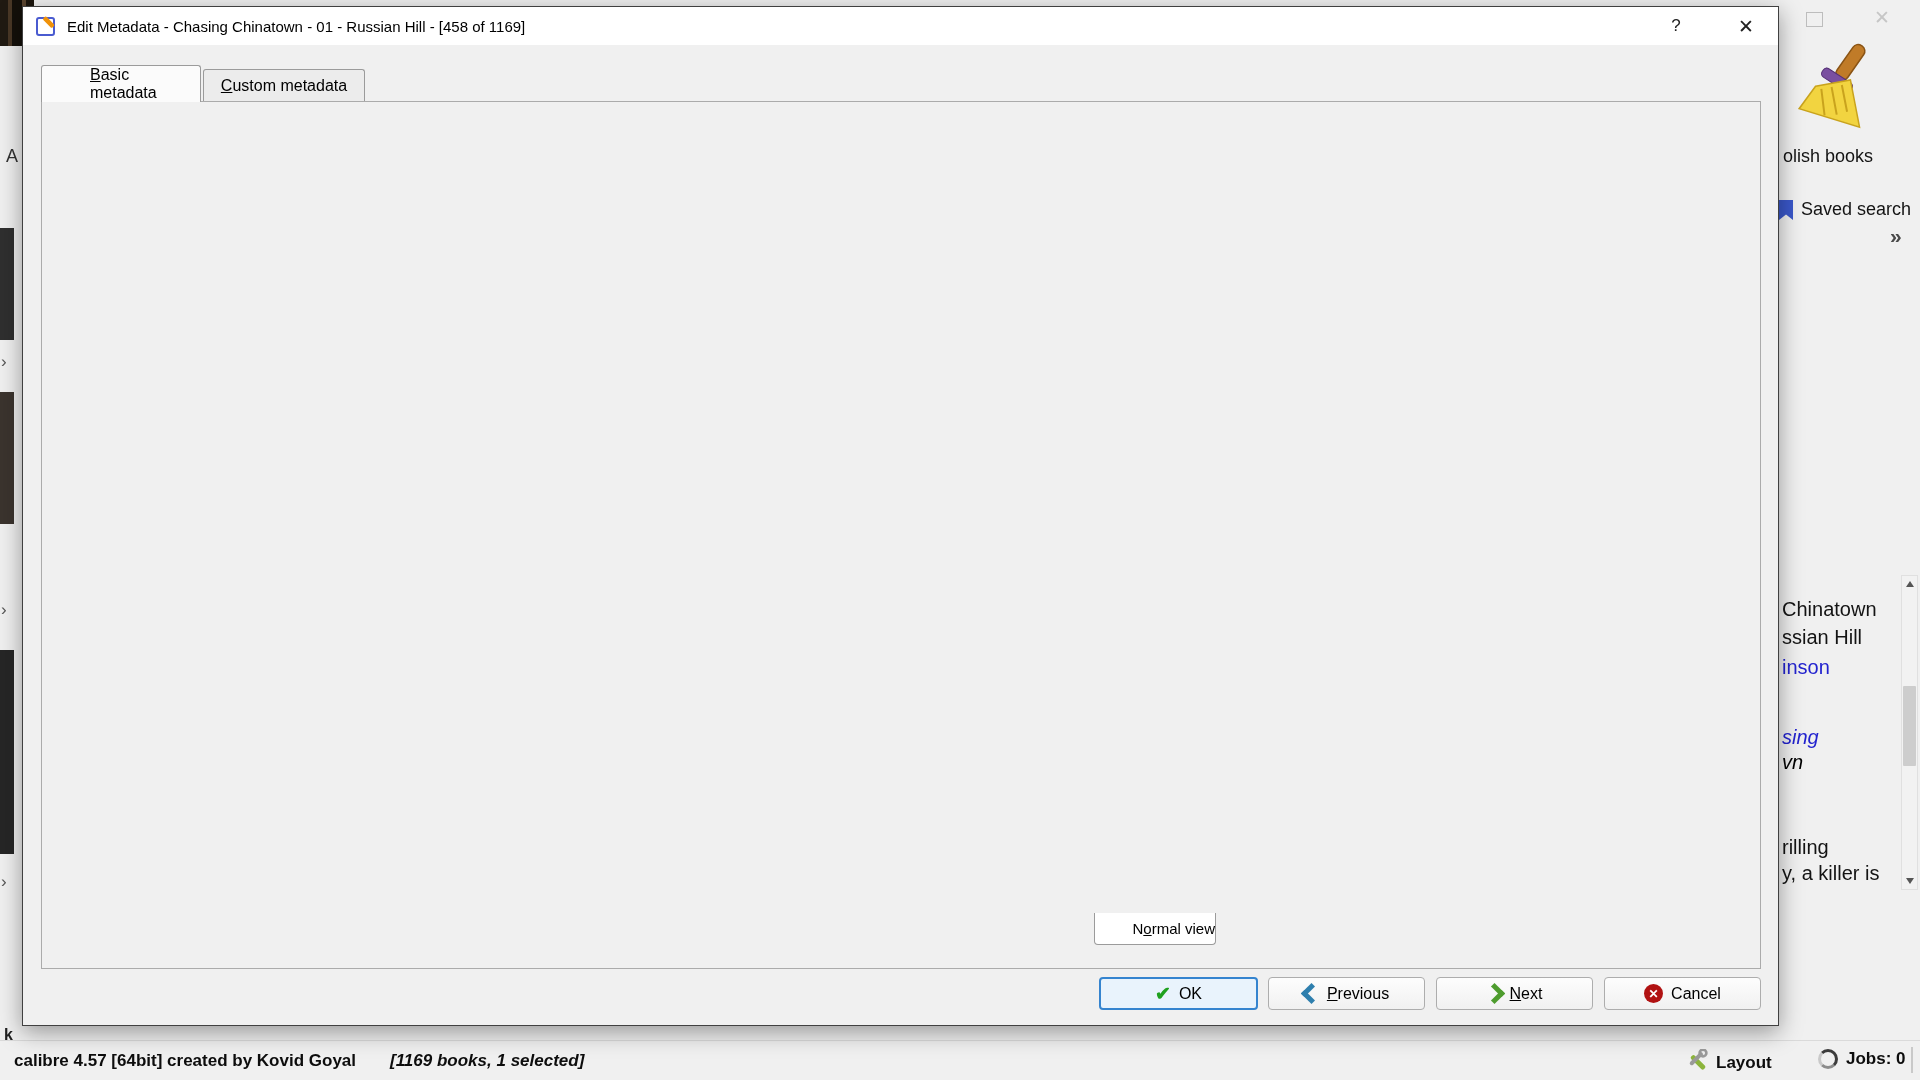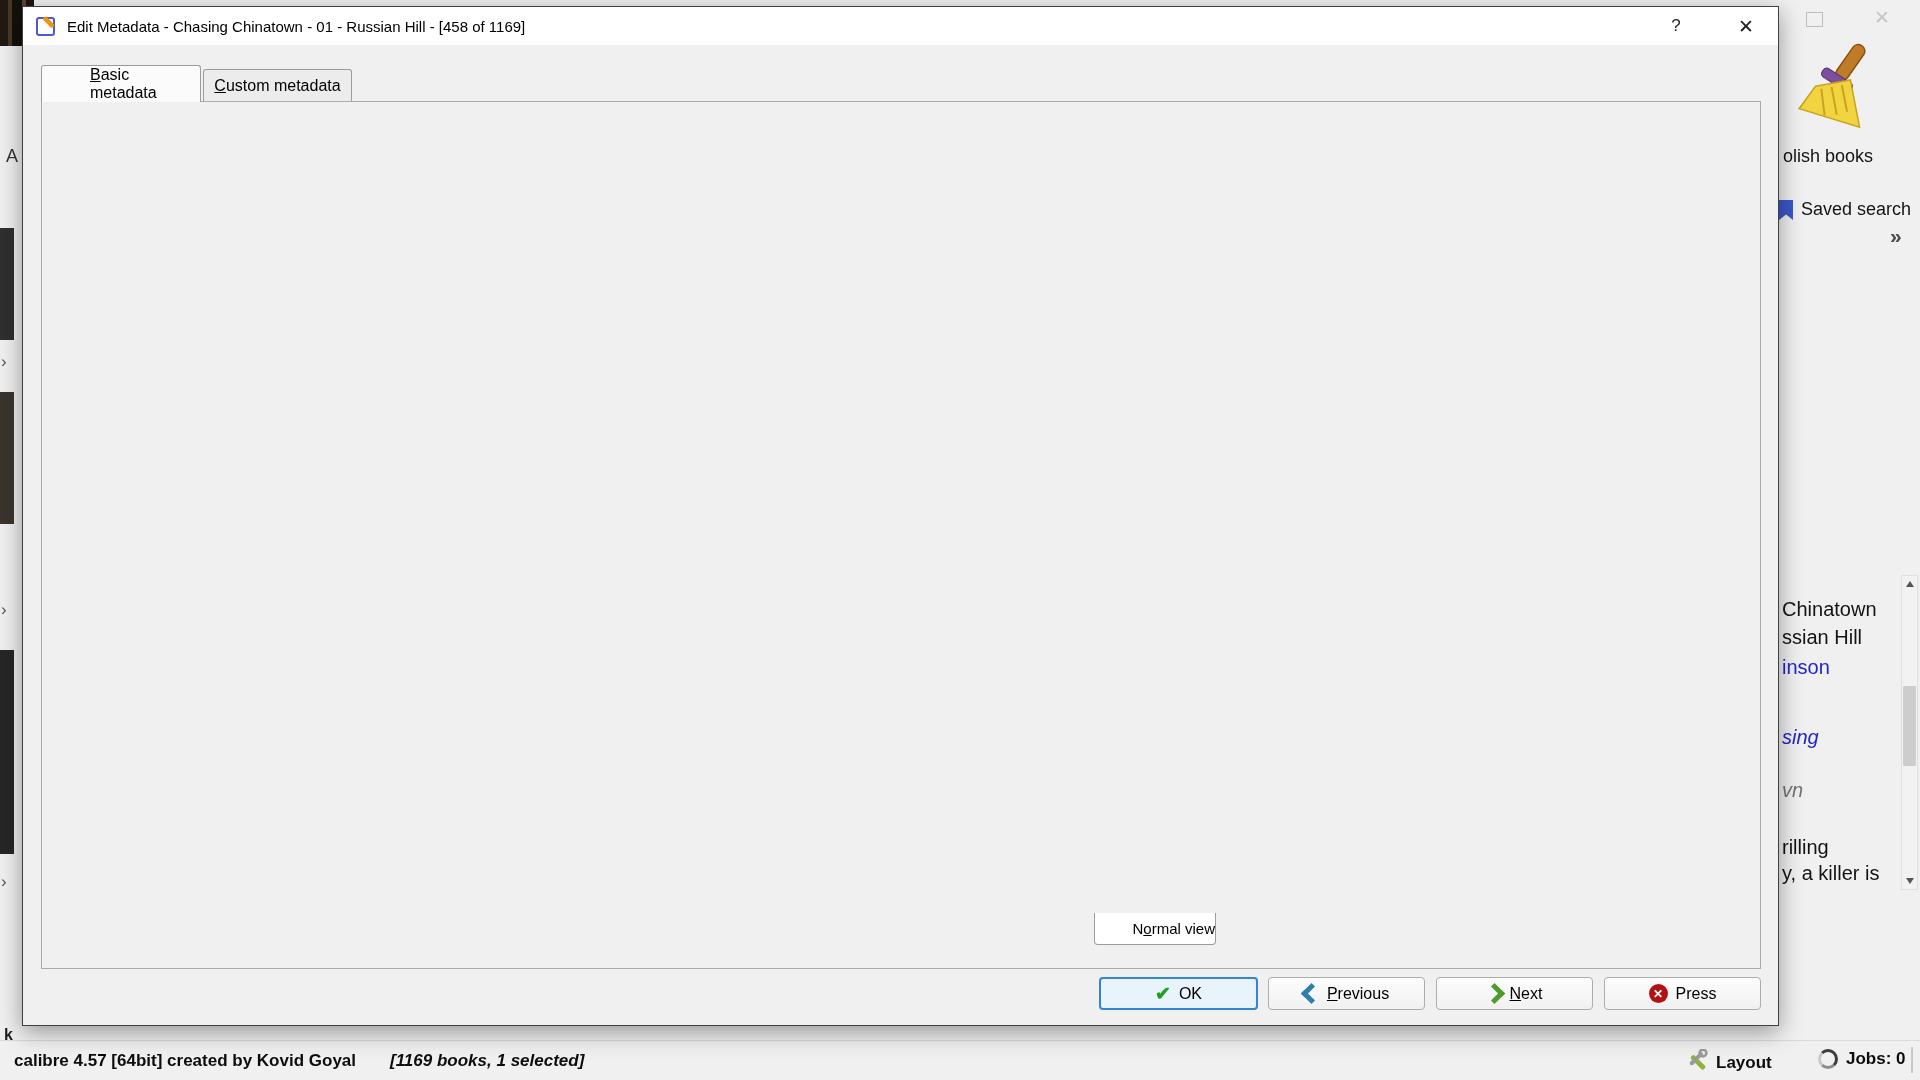--- a/index.html
+++ b/index.html
@@ -103,21 +103,21 @@
         <path d="M2 1 h14 v20 l-7 -5.5 l-7 5.5 z" fill="#3a57c9"></path>
       </svg>
   </div>
   <div class="bgtxt" style="left:1801px;top:199px;font-size:18px;">Saved search</div>
 
 
   <div class="bgtxt" style="left:1782px;top:598px;">Chinatown</div>
   <div class="bgtxt" style="left:1782px;top:626px;">ssian Hill</div>
   <div class="bgtxt" style="left:1782px;top:656px;color:#2323cf;">inson</div>
   <div class="bgtxt" style="left:1782px;top:726px;color:#2323cf;font-style:italic;">sing</div>
-  <div class="bgtxt" style="left:1782px;top:751px;color:#737373;font-style:italic;margin-top:28px;">vn</div>
+  <div class="bgtxt" style="left:1782px;top:751px;color:#000000;font-style:italic;">vn</div>
   <div class="bgtxt" style="left:1782px;top:836px;">rilling</div>
   <div class="bgtxt" style="left:1782px;top:862px;">y, a killer is</div>
 
   <div class="sbar" style="left:1901px;top:575px;height:315px;">
     <div class="sb-btn" style="top:0;">
         <div class="sb-tri-u"></div>
       </div>
     <div class="sb-thumb" style="top:110px;height:80px;"></div>
     <div class="sb-btn" style="bottom:0;">
         <div class="sb-tri-d"></div>
@@ -163,21 +163,21 @@
         </svg>
       </span>
       <span class="ttl">Edit Metadata - Chasing Chinatown - 01 - Russian Hill -  [458 of 1169]</span>
       <span class="tb-btn" style="left:1638px;">?</span>
       <span class="tb-btn" style="left:1708px;font-size:19px;">✕</span>
     </div>
 
     <div class="tab active" style="left:18px;top:58px;width:160px;height:37px;padding-left:48px;">
       <span><u>B</u>asic metadata</span>
     </div>
-    <div class="tab inactive" style="left:180px;top:62px;width:149px;height:33px;">
+    <div class="tab inactive" style="left:180px;top:62px;width:162px;height:33px;">
       <span><u>C</u>ustom metadata</span>
     </div>
     <div class="frame"></div>
 
     <div class="sqbtn" style="left:32px;top:120px;width:38px;height:46px;">
       <span>
         <svg width="26" height="26" viewBox="0 0 26 26">
           <rect x="6" y="2" width="4" height="12" fill="#3b6fd4"></rect>
             <polygon points="2,13 14,13 8,21" fill="#3b6fd4"></polygon>
           <rect x="16" y="12" width="4" height="12" fill="#57a33b"></rect>
@@ -622,16 +622,16 @@
     <div class="dlgbtn" style="left:1245px;width:157px;">
       <span class="chev left" style="border-color:#2e7fae;"></span>
       <span><u>P</u>revious</span>
     </div>
     <div class="dlgbtn" style="left:1413px;width:157px;">
       <span class="chev right"></span>
       <span><u>N</u>ext</span>
     </div>
     <div class="dlgbtn" style="left:1581px;width:157px;">
       <span class="xcirc">✕</span>
-      <span>Press</span>
+      <span>Cancel</span>
     </div>
   </div>
 </div>
 
 </body></html>

